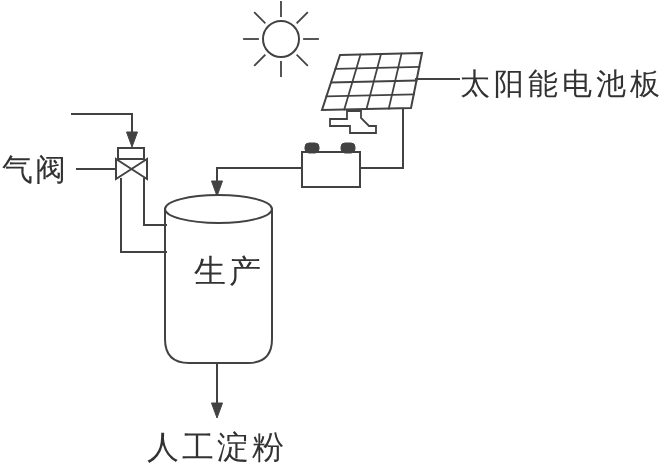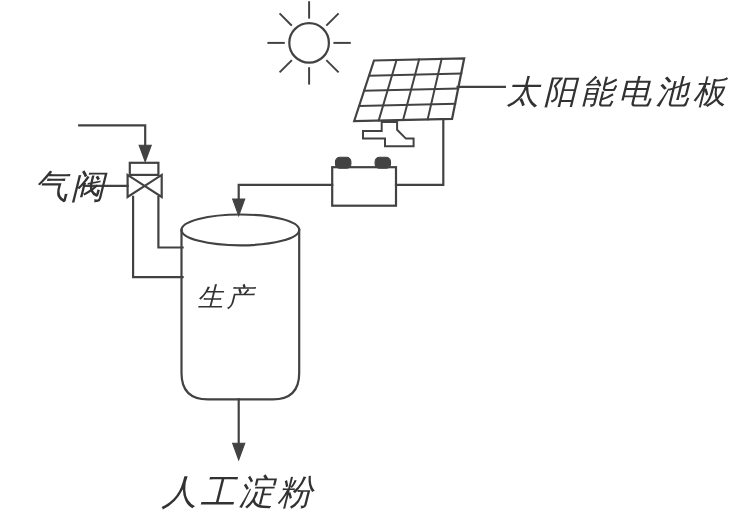--- a/index.html
+++ b/index.html
@@ -34,38 +34,36 @@
   svg .filled {
     fill: var(--stroke);
     stroke: var(--stroke);
     stroke-width: 1;
   }
   .label {
     position: absolute;
     color: var(--ink);
     white-space: nowrap;
     font-family: "Liberation Sans", sans-serif;
-    font-style: italic;
   }
   .label-gas-valve {
     left: 2px; top: 149px;
     font-size: 31px;
     letter-spacing: 2px;
-    margin-left: 29px;
   }
   .label-solar-panel {
     left: 460px; top: 64px;
     font-size: 30px;
     letter-spacing: 4px;
   }
   .label-equipment {
-    left: 150px; top: 251px;
+    left: 173px; top: 251px;
     width: 112px;
     text-align: center;
-    font-size: 24px;
+    font-size: 32px;
     line-height: 40px;
     letter-spacing: 3px;
   }
   .label-product {
     left: 96px; top: 426px;
     width: 242px;
     text-align: center;
     font-size: 32px;
     letter-spacing: 3px;
   }

